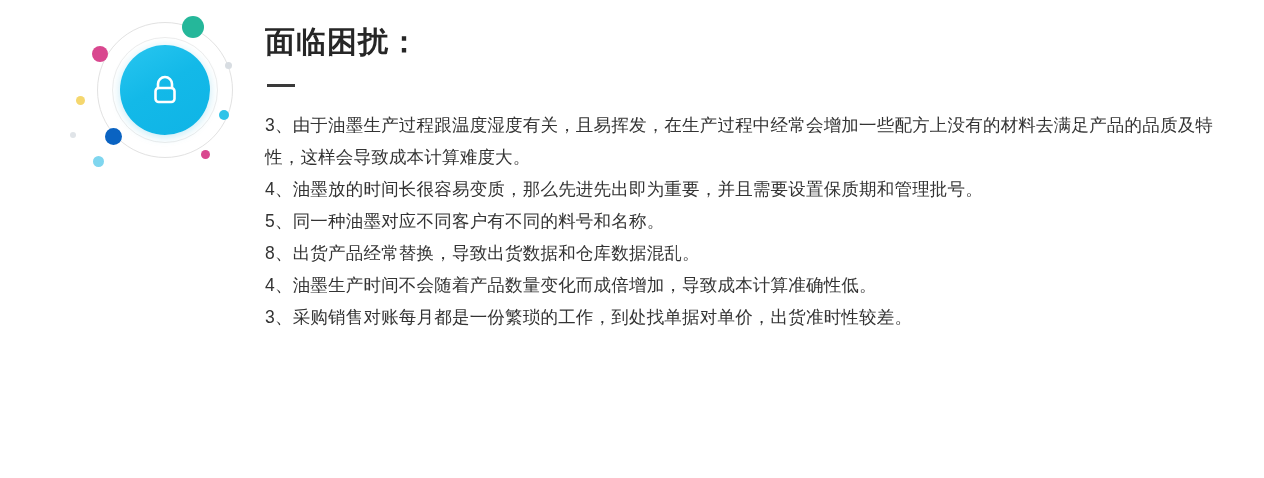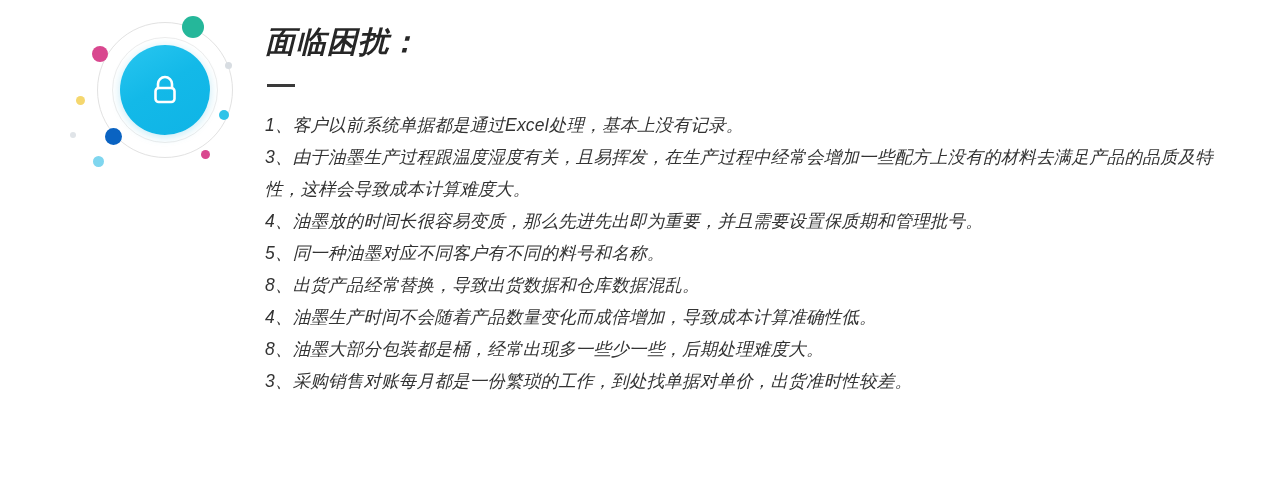--- a/index.html
+++ b/index.html
@@ -11,21 +11,20 @@
     height: 478px;
     background: #ffffff;
     font-family: "Liberation Sans", "DejaVu Sans", sans-serif;
     color: #333333;
     overflow: hidden;
   }
   .page {
     position: relative;
     width: 1000px;
     height: 478px;
-    font-style: italic;
   }
 
   
   .illustration {
     position: absolute;
     left: 62px;
     top: 10px;
     width: 190px;
     height: 170px;
   }
@@ -136,24 +135,22 @@
     <span class="dot d-lblue"></span>
     <span class="dot d-yellow"></span>
     <span class="dot d-grey"></span>
     <span class="dot d-grey2"></span>
   </div>
 
   <div class="content">
     <h1 class="heading">面临困扰：</h1>
     <div class="rule"></div>
     <ul class="list">
-      <li>1、客户以前系统单据都是通过Excel处理，基本上没有记录。</li>
       <li>3、由于油墨生产过程跟温度湿度有关，且易挥发，在生产过程中经常会增加一些配方上没有的材料去满足产品的品质及特性，这样会导致成本计算难度大。</li>
       <li>4、油墨放的时间长很容易变质，那么先进先出即为重要，并且需要设置保质期和管理批号。</li>
       <li>5、同一种油墨对应不同客户有不同的料号和名称。</li>
       <li>8、出货产品经常替换，导致出货数据和仓库数据混乱。</li>
       <li>4、油墨生产时间不会随着产品数量变化而成倍增加，导致成本计算准确性低。</li>
-      <li>8、油墨大部分包装都是桶，经常出现多一些少一些，后期处理难度大。</li>
       <li>3、采购销售对账每月都是一份繁琐的工作，到处找单据对单价，出货准时性较差。</li>
     </ul>
   </div>
 
 </div>
 
 </body></html>

